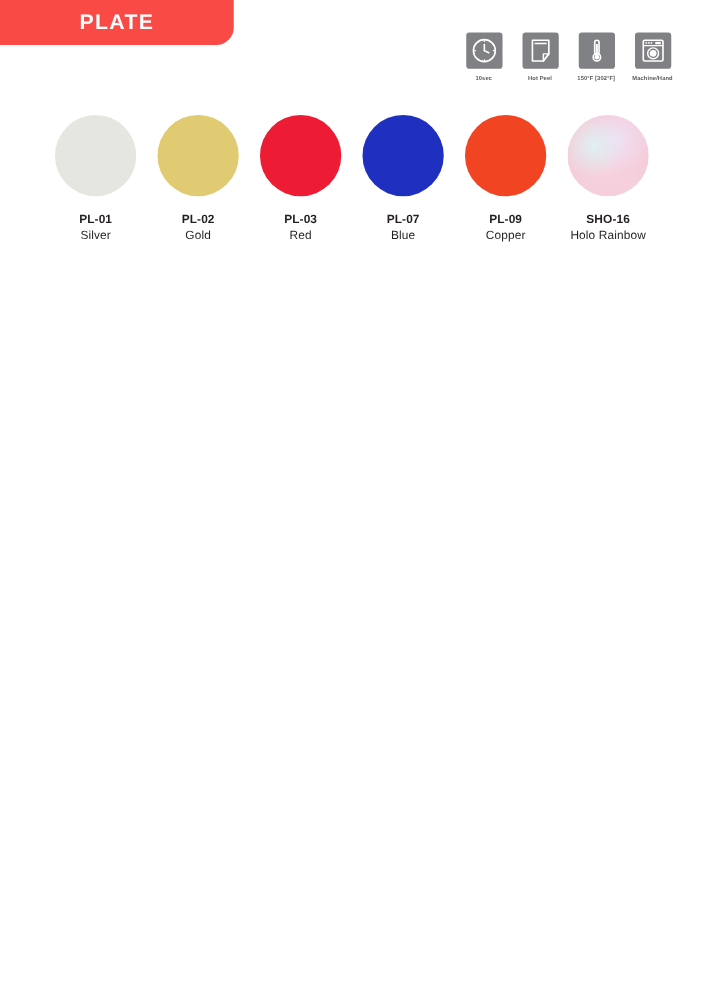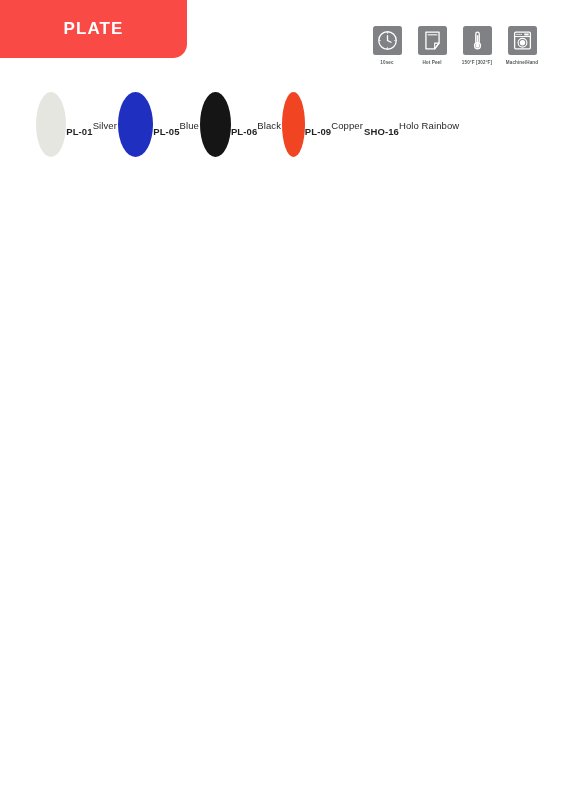--- a/index.html
+++ b/index.html
@@ -15,21 +15,21 @@
     font-family: "Liberation Sans", sans-serif;
     -webkit-font-smoothing: antialiased;
   }
 
   
   .banner {
     position: absolute;
     left: 0;
     top: 0;
     width: 187px;
-    height: 58px;
+    height: 36px;
     background: #f94a46;
     border-bottom-right-radius: 14px;
     border-top-right-radius: 0;
     display: flex;
     align-items: center;
     justify-content: center;
   }
   .banner-title {
     color: #ffffff;
     font-size: 17px;
@@ -77,21 +77,21 @@
     top: 92px;
     width: 496px;
     display: flex;
     flex-wrap: wrap;
   }
   .cell {
     width: 81px;
     margin-right: 1px;
     margin-bottom: 12px;
     display: flex;
-    flex-direction: row;
+    flex-direction: column;
     align-items: center;
   }
   .swatch {
     width: 65px;
     height: 65px;
     border-radius: 50%;
   }
   .cell-code {
     margin-top: 13px;
     font-size: 9.5px;
@@ -174,28 +174,33 @@
 
 </div>
 
 <div class="grid" id="swatch-grid">
     <div class="cell">
       <div class="swatch" style="background: rgb(230, 230, 225);"></div>
       <div class="cell-code">PL-01</div>
       <div class="cell-name">Silver</div>
     </div>
     <div class="cell">
+      <div class="swatch" style="background: rgb(224, 203, 114);"></div>
+      <div class="cell-code">PL-02</div>
+      <div class="cell-name">Gold</div>
+    </div>
+    <div class="cell">
+      <div class="swatch" style="background: rgb(237, 27, 52);"></div>
+      <div class="cell-code">PL-03</div>
+      <div class="cell-name">Red</div>
+    </div>
+    <div class="cell">
       <div class="swatch" style="background: rgb(31, 48, 192);"></div>
-      <div class="cell-code">PL-05</div>
+      <div class="cell-code">PL-07</div>
       <div class="cell-name">Blue</div>
-    </div>
-    <div class="cell">
-      <div class="swatch" style="background: rgb(21, 21, 21);"></div>
-      <div class="cell-code">PL-06</div>
-      <div class="cell-name">Black</div>
     </div>
     <div class="cell">
       <div class="swatch" style="background: rgb(240, 68, 35);"></div>
       <div class="cell-code">PL-09</div>
       <div class="cell-name">Copper</div>
     </div>
     <div class="cell">
       <div class="swatch" style="background: radial-gradient(circle at 32% 38%, rgb(223, 240, 242) 0%, rgba(223, 240, 242, 0) 42%), radial-gradient(circle at 62% 30%, rgb(239, 224, 244) 0%, rgba(239, 224, 244, 0) 45%), radial-gradient(circle at 50% 70%, rgb(247, 211, 222) 0%, rgba(247, 211, 222, 0) 55%), rgb(244, 205, 218);"></div>
       <div class="cell-code">SHO-16</div>
       <div class="cell-name">Holo Rainbow</div>

